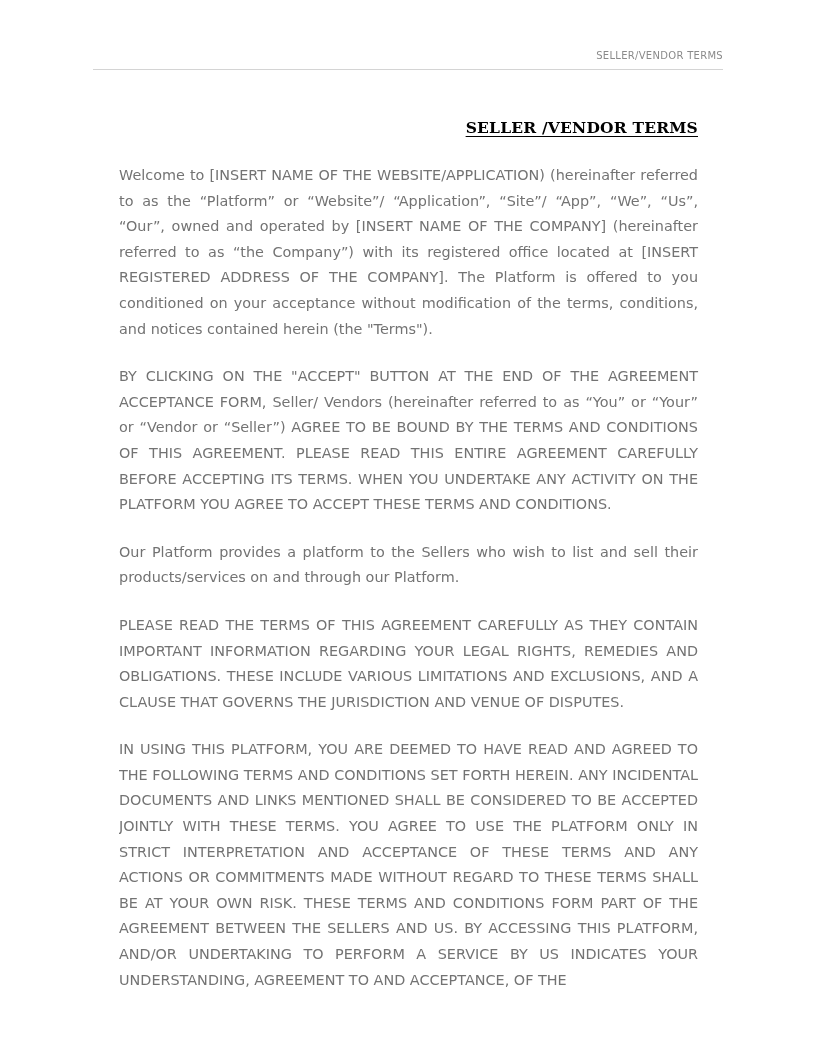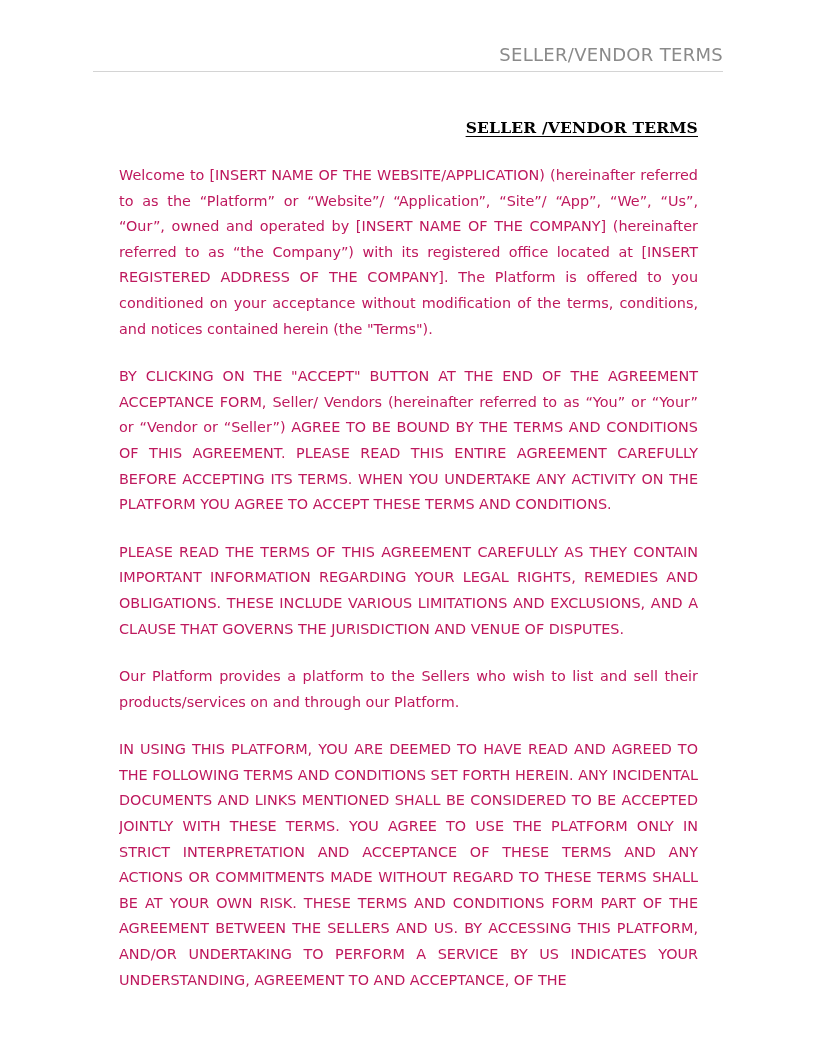--- a/index.html
+++ b/index.html
@@ -27,21 +27,21 @@
     position: absolute;
     left: 93px;
     top: 44px;
     width: 630px;
     text-align: right;
     border-bottom: 1px solid #d4d4d4;
     padding-bottom: 6px;
   }
   .page-header-text {
     font-family: "DejaVu Sans", sans-serif;
-    font-size: 18px;
+    font-size: 10px;
     letter-spacing: 0.3px;
     color: #8a8a8a;
     white-space: pre;
   }
 
   
   .body-col {
     position: absolute;
     left: 119px;
     top: 118px;
@@ -59,21 +59,21 @@
     margin: 0 0 26px 0;
     white-space: pre;
   }
 
   .para {
     text-align: justify;
     text-justify: inter-word;
     font-family: "DejaVu Sans", sans-serif;
     font-size: 14.4px;
     line-height: 25.6px;
-    color: #be185d;
+    color: #737373;
     margin: 0 0 22px 0;
     hyphens: none;
   }
   .para:last-child {
     margin-bottom: 12px;
   }
   
   .para-clipped {
     max-height: 250px;
     overflow: hidden;
@@ -89,20 +89,20 @@
   </div>
 
   <div class="body-col">
 
     <h1 class="doc-title">SELLER /VENDOR TERMS</h1>
 
     <p class="para">Welcome to [INSERT NAME OF THE WEBSITE/APPLICATION) (hereinafter referred to as the “Platform” or “Website”/ “Application”, “Site”/ “App”, “We”, “Us”, “Our”, owned and operated by [INSERT NAME OF THE COMPANY] (hereinafter referred to as “the Company”) with its registered office located at [INSERT REGISTERED ADDRESS OF THE COMPANY]. The Platform is offered to you conditioned on your acceptance without modification of the terms, conditions, and notices contained herein (the "Terms").</p>
 
     <p class="para">BY CLICKING ON THE "ACCEPT" BUTTON AT THE END OF THE AGREEMENT ACCEPTANCE FORM, Seller/ Vendors (hereinafter referred to as “You” or “Your” or “Vendor or “Seller”) AGREE TO BE BOUND BY THE TERMS AND CONDITIONS OF THIS AGREEMENT. PLEASE READ THIS ENTIRE AGREEMENT CAREFULLY BEFORE ACCEPTING ITS TERMS. WHEN YOU UNDERTAKE ANY ACTIVITY ON THE PLATFORM YOU AGREE TO ACCEPT THESE TERMS AND CONDITIONS.</p>
 
+    <p class="para">Our Platform provides a platform to the Sellers who wish to list and sell their products/services on and through our Platform.</p>
+
     <p class="para">PLEASE READ THE TERMS OF THIS AGREEMENT CAREFULLY AS THEY CONTAIN IMPORTANT INFORMATION REGARDING YOUR LEGAL RIGHTS, REMEDIES AND OBLIGATIONS. THESE INCLUDE VARIOUS LIMITATIONS AND EXCLUSIONS, AND A CLAUSE THAT GOVERNS THE JURISDICTION AND VENUE OF DISPUTES.</p>
-
-    <p class="para">Our Platform provides a platform to the Sellers who wish to list and sell their products/services on and through our Platform.</p>
 
     <p class="para para-clipped">IN USING THIS PLATFORM, YOU ARE DEEMED TO HAVE READ AND AGREED TO THE FOLLOWING TERMS AND CONDITIONS SET FORTH HEREIN. ANY INCIDENTAL DOCUMENTS AND LINKS MENTIONED SHALL BE CONSIDERED TO BE ACCEPTED JOINTLY WITH THESE TERMS. YOU AGREE TO USE THE PLATFORM ONLY IN STRICT INTERPRETATION AND ACCEPTANCE OF THESE TERMS AND ANY ACTIONS OR COMMITMENTS MADE WITHOUT REGARD TO THESE TERMS SHALL BE AT YOUR OWN RISK. THESE TERMS AND CONDITIONS FORM PART OF THE AGREEMENT BETWEEN THE SELLERS AND US. BY ACCESSING THIS PLATFORM, AND/OR UNDERTAKING TO PERFORM A SERVICE BY US INDICATES YOUR UNDERSTANDING, AGREEMENT TO AND ACCEPTANCE, OF THE</p>
 
   </div>
 </div>
 
 </body></html>

